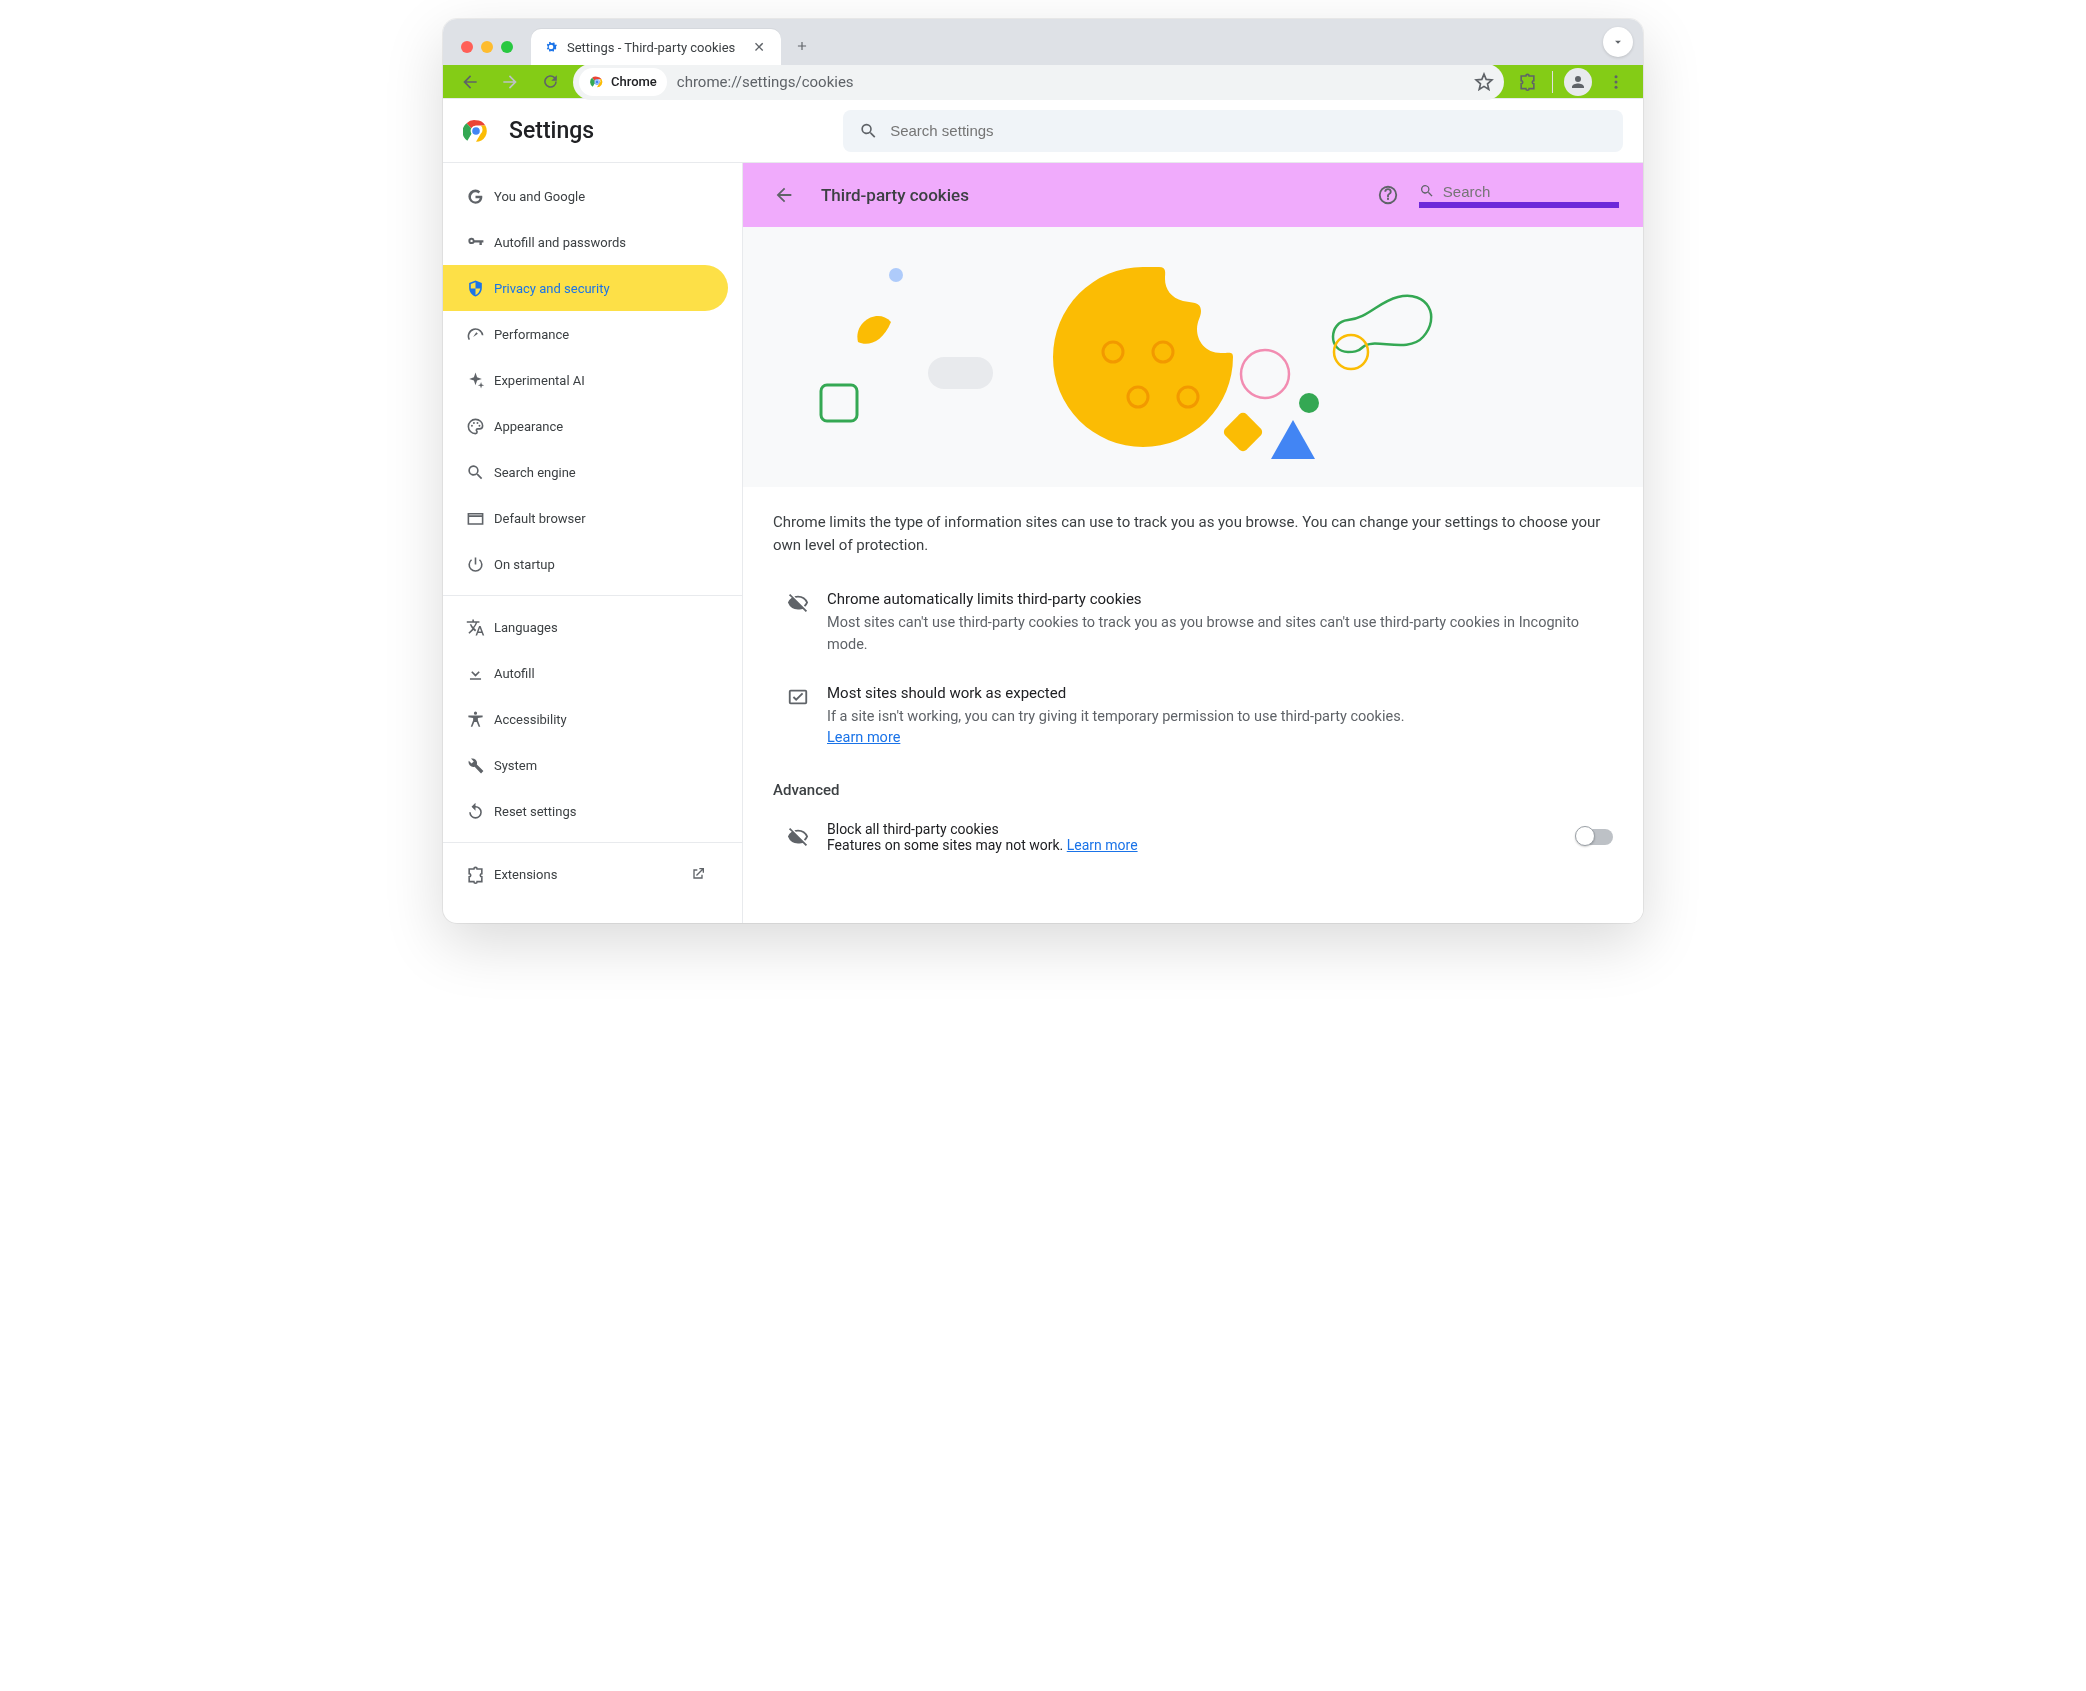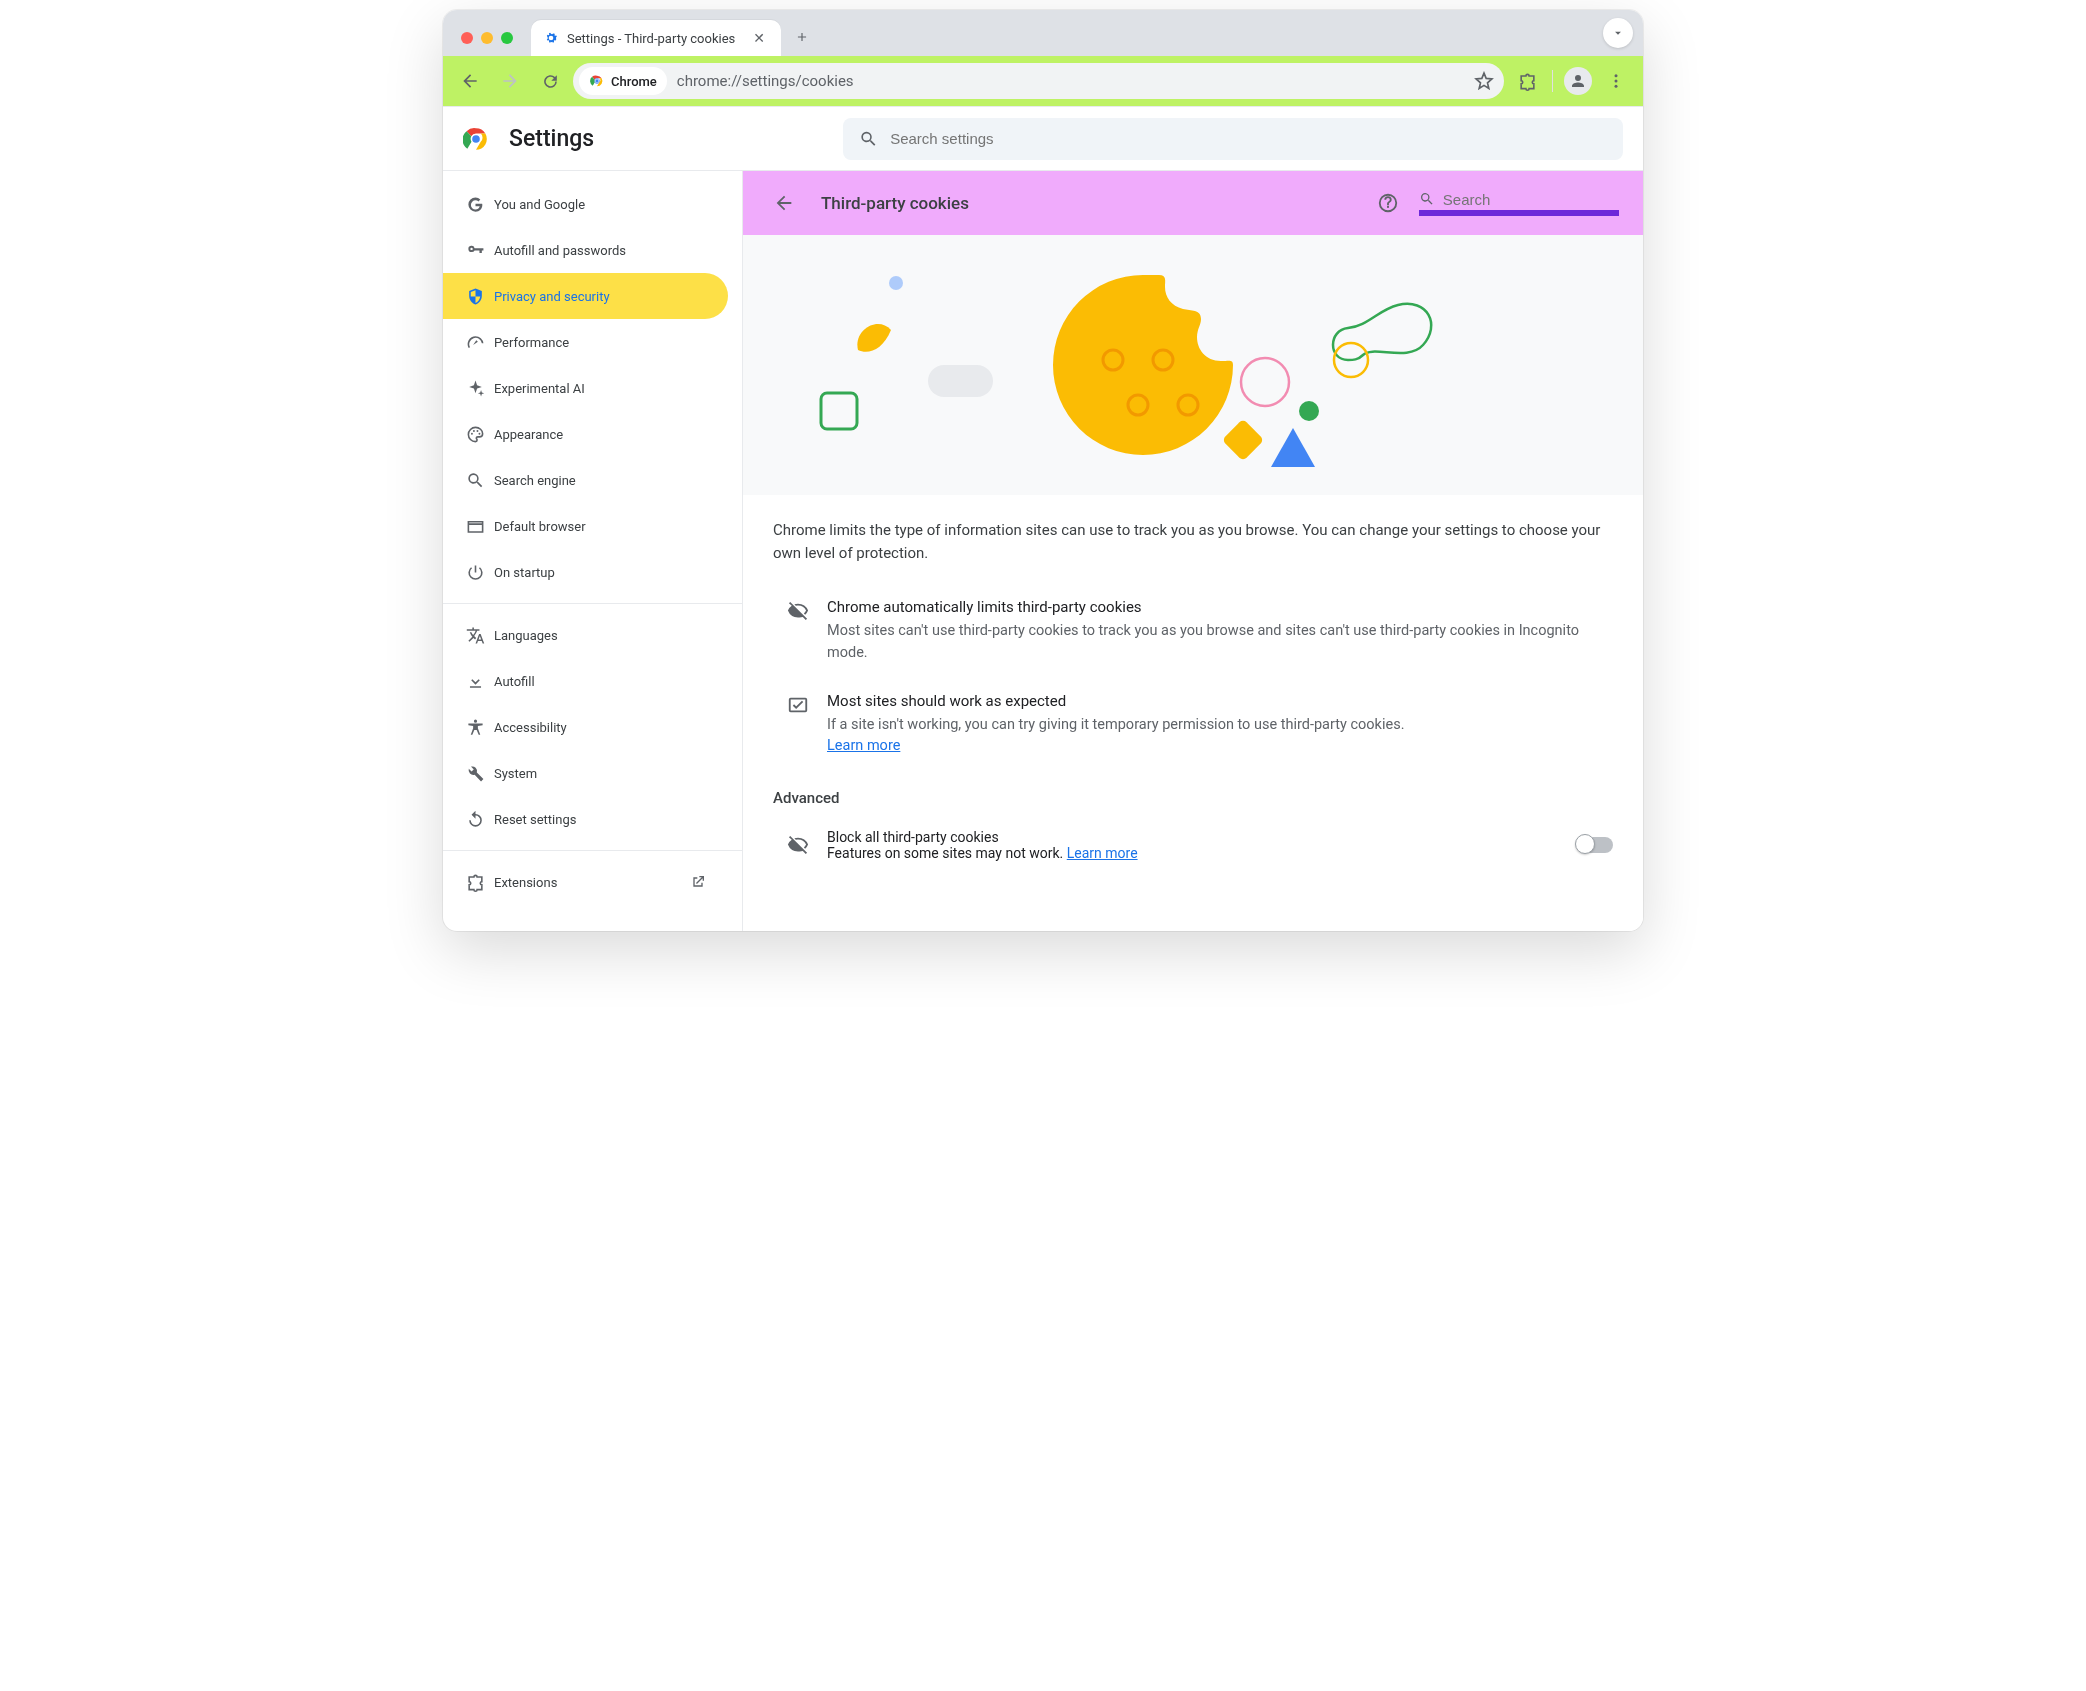--- a/index.html
+++ b/index.html
@@ -7,21 +7,21 @@
   body {
     font-family: -apple-system, BlinkMacSystemFont, "Segoe UI", Roboto, Arial, sans-serif;
     background: #fff;
     color: #202124;
     font-size: 14px;
   }
 
   
   .window {
     width: 1200px;
-    margin: 10px auto;
+    margin: 19px auto;
     border-radius: 14px;
     overflow: hidden;
     box-shadow: 0 0 0 1px rgba(0,0,0,.06), 0 20px 60px rgba(0,0,0,.15);
     background: #fff;
   }
 
   
   .tabstrip {
     background: #dee1e6;
     display: flex;
@@ -39,21 +39,21 @@
     min-width:250px; position:relative;
     box-shadow: 0 -1px 0 rgba(0,0,0,.04);
   }
   .tab-title { font-size:13px; color:#3c4043; white-space:nowrap; overflow:hidden; text-overflow:ellipsis; flex:1;}
   .close-x { color:#5f6368; font-size:14px; cursor:pointer; padding:2px 4px;}
   .newtab { width:30px; height:30px; display:flex; align-items:center; justify-content:center; color:#5f6368; margin-left:6px; margin-bottom:4px; border-radius:50%; cursor:pointer;}
   .chev-btn { position:absolute; right:10px; top:8px; width:30px; height:30px; background:#fff; border-radius:50%; display:flex; align-items:center; justify-content:center; color:#5f6368; cursor:pointer; box-shadow:0 1px 3px rgba(0,0,0,.15);}
 
   
   .toolbar {
-    background:#bef264; height:51px; display:flex; align-items:center;
+    background:#84cc16; height:34px; display:flex; align-items:center;
     padding:0 10px; gap:6px; border-bottom:1px solid #e8eaed;
   }
   .nav-btn { width:34px; height:34px; display:flex; align-items:center; justify-content:center; color:#5f6368; border-radius:50%; cursor:pointer;}
   .nav-btn.disabled { color:#bdc1c6; cursor:default; }
   .omnibox { flex:1; height:36px; background:#f1f3f4; border-radius:18px; display:flex; align-items:center; padding:0 6px 0 6px; gap:10px;}
   .chip { background:#fff; height:28px; border-radius:14px; display:flex; align-items:center; gap:6px; padding:0 10px; color:#202124; font-size:13px;}
   .chip svg{width:16px;height:16px;}
   .url { color:#5f6368; font-size:15px; }
   .omni-actions { margin-left:auto; display:flex; align-items:center; gap:4px;}
   .star { color:#5f6368; padding:4px;}

